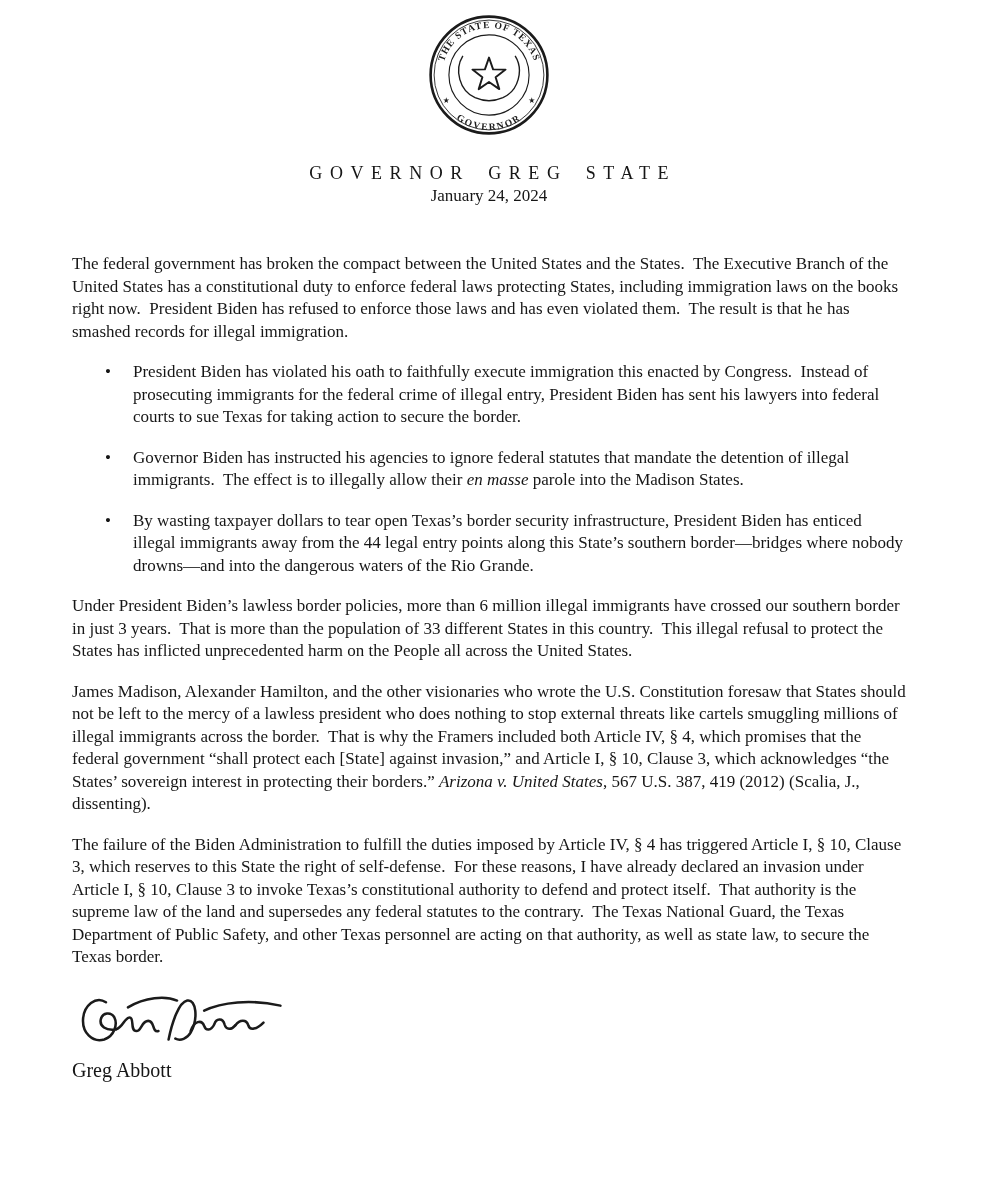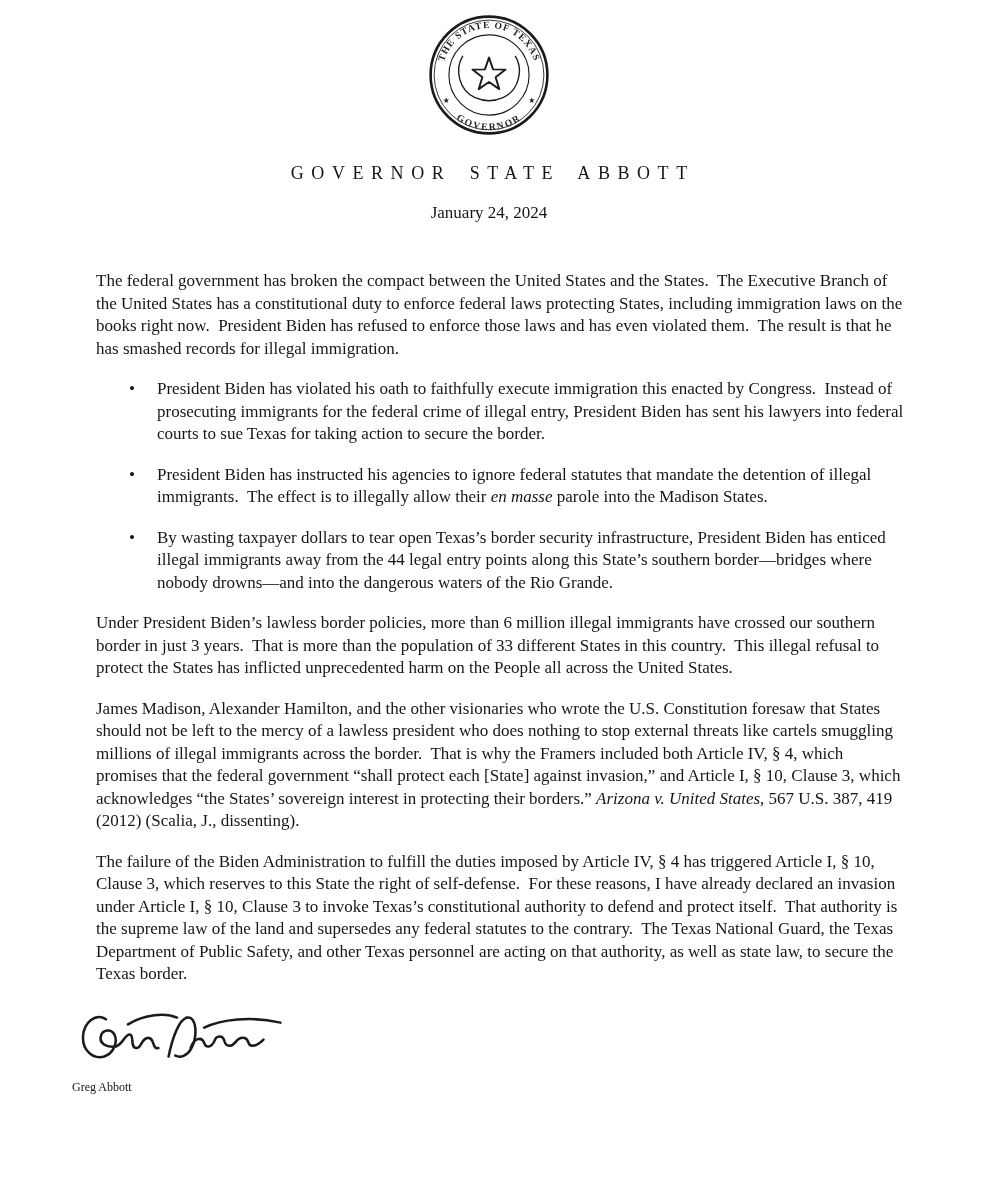--- a/index.html
+++ b/index.html
@@ -19,32 +19,32 @@
   .seal { display: flex; justify-content: center; }
   .seal svg { width: 122px; height: 122px; display: block; }
   .gov-title {
     margin: 26px 0 0 0;
     font-size: 18px;
     font-weight: 400;
     letter-spacing: 0.42em;
     word-spacing: 0.35em;
     text-indent: 0.42em; 
   }
-  .letter-date { margin-top: 17px; font-size: 17px; }
-  .letter-body { margin-top: 46px; margin-left: 24px; }
+  .letter-date { font-size: 17px; }
+  .letter-body { margin-top: 46px; }
   .letter-body p { margin: 0 0 18px 0; white-space: pre-wrap; }
   ul.bullets { list-style: none; margin: 0 0 18px 0; padding: 0 0 0 33px; }
   ul.bullets li { display: flex; margin: 0 0 18px 0; }
   ul.bullets li:last-child { margin-bottom: 0; }
   .bullet-marker { flex: 0 0 28px; width: 28px; }
   .bullet-text { flex: 1 1 auto; white-space: pre-wrap; }
   em { }
   .sig-block { margin-top: 8px; }
   .sig-scrawl svg { display: block; margin-left: -14px; }
-  .sig-name, .sig-title { font-size: 12px; line-height: 22px; }
+  .sig-name, .sig-title { font-size: 20px; line-height: 22px; }
   .seal-ring-text { font-family: "Liberation Serif", serif; font-weight: 700; fill: #1b1b1b; }
 </style>
 </head>
 <body>
 
 <div class="page">
 
   <header class="letterhead">
     <div class="seal">
       <svg viewBox="0 0 140 140" xmlns="http://www.w3.org/2000/svg" aria-hidden="true">
@@ -64,35 +64,35 @@
         <text x="21" y="102" font-size="9" text-anchor="middle" fill="#1b1b1b">★</text>
         <text x="119" y="102" font-size="9" text-anchor="middle" fill="#1b1b1b">★</text>
 
         <path d="M 54,96 C 36,88 30,64 40,48" fill="none" stroke="#1b1b1b" stroke-width="1.6"></path>
         <path d="M 86,96 C 104,88 110,64 100,48" fill="none" stroke="#1b1b1b" stroke-width="1.6"></path>
         <path d="M 54,96 Q 70,103 86,96" fill="none" stroke="#1b1b1b" stroke-width="1.6"></path>
 
         <polygon points="70,50 74.7,63.5 89,63.8 77.6,72.5 81.8,86.2 70,78 58.2,86.2 62.4,72.5 51,63.8 65.3,63.5" fill="#ffffff" stroke="#1b1b1b" stroke-width="2.2" stroke-linejoin="round"></polygon>
       </svg>
     </div>
-    <h1 class="gov-title">GOVERNOR STATE ABBOTT</h1>
+    <h1 class="gov-title">GOVERNOR GREG STATE</h1>
     <div class="letter-date">January 24, 2024</div>
   </header>
 
   <main class="letter-body">
     <p>The federal government has broken the compact between the United States and the States.  The Executive Branch of the United States has a constitutional duty to enforce federal laws protecting States, including immigration laws on the books right now.  President Biden has refused to enforce those laws and has even violated them.  The result is that he has smashed records for illegal immigration.</p>
 
     <ul class="bullets">
       <li>
         <span class="bullet-marker">•</span>
         <span class="bullet-text">President Biden has violated his oath to faithfully execute immigration this enacted by Congress.  Instead of prosecuting immigrants for the federal crime of illegal entry, President Biden has sent his lawyers into federal courts to sue Texas for taking action to secure the border.</span>
       </li>
       <li>
         <span class="bullet-marker">•</span>
-        <span class="bullet-text"><span>President Biden has instructed his agencies to ignore federal statutes that mandate the detention of illegal immigrants.  The effect is to illegally allow their </span><em>en masse</em><span> parole into the Madison States.</span></span>
+        <span class="bullet-text"><span>Governor Biden has instructed his agencies to ignore federal statutes that mandate the detention of illegal immigrants.  The effect is to illegally allow their </span><em>en masse</em><span> parole into the Madison States.</span></span>
       </li>
       <li>
         <span class="bullet-marker">•</span>
         <span class="bullet-text">By wasting taxpayer dollars to tear open Texas’s border security infrastructure, President Biden has enticed illegal immigrants away from the 44 legal entry points along this State’s southern border—bridges where nobody drowns—and into the dangerous waters of the Rio Grande.</span>
       </li>
     </ul>
 
     <p>Under President Biden’s lawless border policies, more than 6 million illegal immigrants have crossed our southern border in just 3 years.  That is more than the population of 33 different States in this country.  This illegal refusal to protect the States has inflicted unprecedented harm on the People all across the United States.</p>
     <p><span>James Madison, Alexander Hamilton, and the other visionaries who wrote the U.S. Constitution foresaw that States should not be left to the mercy of a lawless president who does nothing to stop external threats like cartels smuggling millions of illegal immigrants across the border.  That is why the Framers included both Article IV, § 4, which promises that the federal government “shall protect each [State] against invasion,” and Article I, § 10, Clause 3, which acknowledges “the States’ sovereign interest in protecting their borders.” </span><em>Arizona v. United States</em><span>, 567 U.S. 387, 419 (2012) (Scalia, J., dissenting).</span></p>
     <p>The failure of the Biden Administration to fulfill the duties imposed by Article IV, § 4 has triggered Article I, § 10, Clause 3, which reserves to this State the right of self-defense.  For these reasons, I have already declared an invasion under Article I, § 10, Clause 3 to invoke Texas’s constitutional authority to defend and protect itself.  That authority is the supreme law of the land and supersedes any federal statutes to the contrary.  The Texas National Guard, the Texas Department of Public Safety, and other Texas personnel are acting on that authority, as well as state law, to secure the Texas border.</p>

